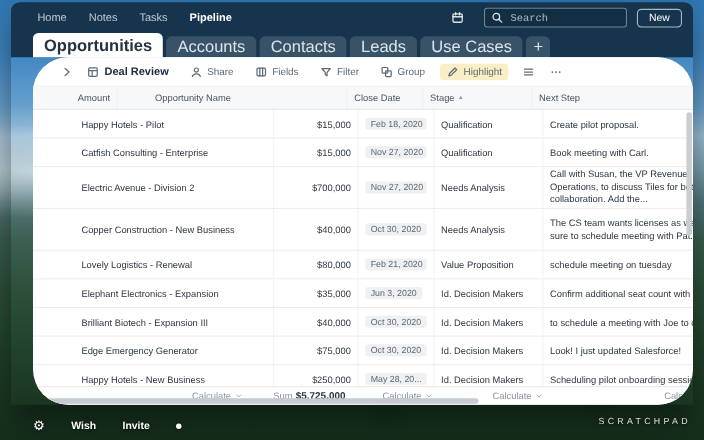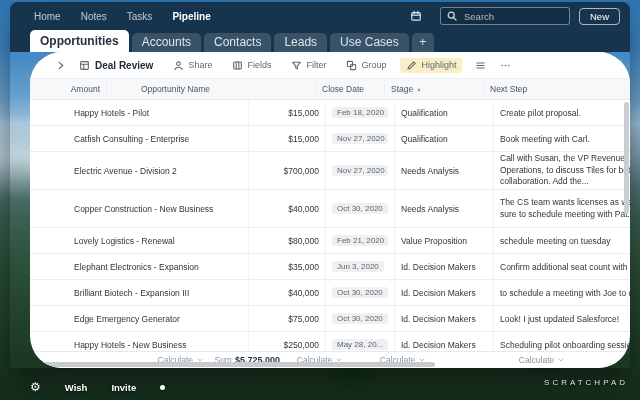--- a/index.html
+++ b/index.html
@@ -25,27 +25,27 @@
 
   .topbar{height:28px;display:flex;align-items:center;padding:0 10px 0 24px;justify-content:flex-end;}
   .nav{display:flex;gap:20px;}
   .nav-item{font-size:10px;color:rgba(255,255,255,.72);cursor:default;}
   .nav-item.active{color:#fff;font-weight:bold;}
   .topbar-right{margin-left:auto;display:flex;align-items:center;gap:9px;}
   .searchbox{display:flex;align-items:center;width:118px;height:16px;
              border:1px solid rgba(255,255,255,.4);border-radius:3px;
              background:rgba(8,26,40,.25);padding:0 5px;gap:4px;}
   .searchbox input{flex:1;min-width:0;background:transparent;border:none;outline:none;
-                   color:#fff;font-size:9.5px;font-family:Liberation Sans, sans-serif;}
+                   color:#fff;font-size:9.5px;font-family:Liberation Mono, monospace;}
   .searchbox input::placeholder{color:rgba(255,255,255,.65);}
   .new-btn{height:17px;padding:0 10px;border:1px solid rgba(255,255,255,.65);border-radius:4px;
            color:#fff;font-size:9.5px;background:transparent;display:flex;align-items:center;}
 
   .tabstrip{height:22px;display:flex;align-items:flex-end;padding-left:20px;gap:3px;}
-  .tab{height:19px;line-height:19px;padding:0 10px;font-size:12px;color:#dce5ec;
+  .tab{height:19px;line-height:19px;padding:0 10px;font-size:15px;color:#dce5ec;
        background:rgba(255,255,255,.15);border-radius:5px 5px 0 0;white-space:nowrap;}
   .tab.active{background:#fff;color:#243240;font-weight:bold;height:22px;line-height:23px;}
   .tab-add{width:22px;text-align:center;padding:0;color:#dce5ec;}
 
   
   .app{margin-left:20px;height:316px;background:#fff;position:relative;
        display:flex;flex-direction:column;overflow:hidden;border-radius:32px;}
 
   .toolbar{flex:0 0 26px;display:flex;align-items:center;padding:0 8px 0 20px;
            border-bottom:1px solid #edf0f2;background:#fff;}
@@ -85,21 +85,21 @@
       font-size:8.5px;color:#2c3642;overflow:hidden;}
   .td.c-name{padding-left:44px;}
   .td.c-amount{justify-content:flex-end;}
   .td .txt{white-space:nowrap;overflow:hidden;}
   .tr.two .c-next .txt{white-space:normal;line-height:1.35;}
   .badge{background:#eef0f2;color:#5b6672;border-radius:3px;padding:1px 5px;
          font-size:8px;white-space:nowrap;overflow:hidden;max-width:100%;}
 
   .tfoot{flex:0 0 16px;display:flex;align-items:stretch;border-top:1px solid #e7eaed;
          font-size:8.5px;color:#8a949e;background:#fff;}
-  .tf{padding:0 6px;display:flex;align-items:center;gap:3px;overflow:hidden;white-space:nowrap;}
+  .tf{padding:0 6px;display:flex;align-items:center;gap:3px;overflow:hidden;white-space:nowrap;margin-left:17px;}
   .tf.c-name{justify-content:flex-end;}
   .tf.c-amount{justify-content:flex-end;}
   .tf.c-close,.tf.c-stage,.tf.c-next{justify-content:center;}
   .sum-label{color:#8a949e;}
   .sum-value{color:#2c3642;font-weight:bold;font-size:9px;}
 
   .vthumb{position:absolute;top:2px;right:1px;width:5px;height:112px;
           background:#c9ced3;border-radius:3px;}
   .hthumb{position:absolute;bottom:1px;left:5px;width:400px;height:5px;
           background:#c6cbd0;border-radius:3px;z-index:5;}

